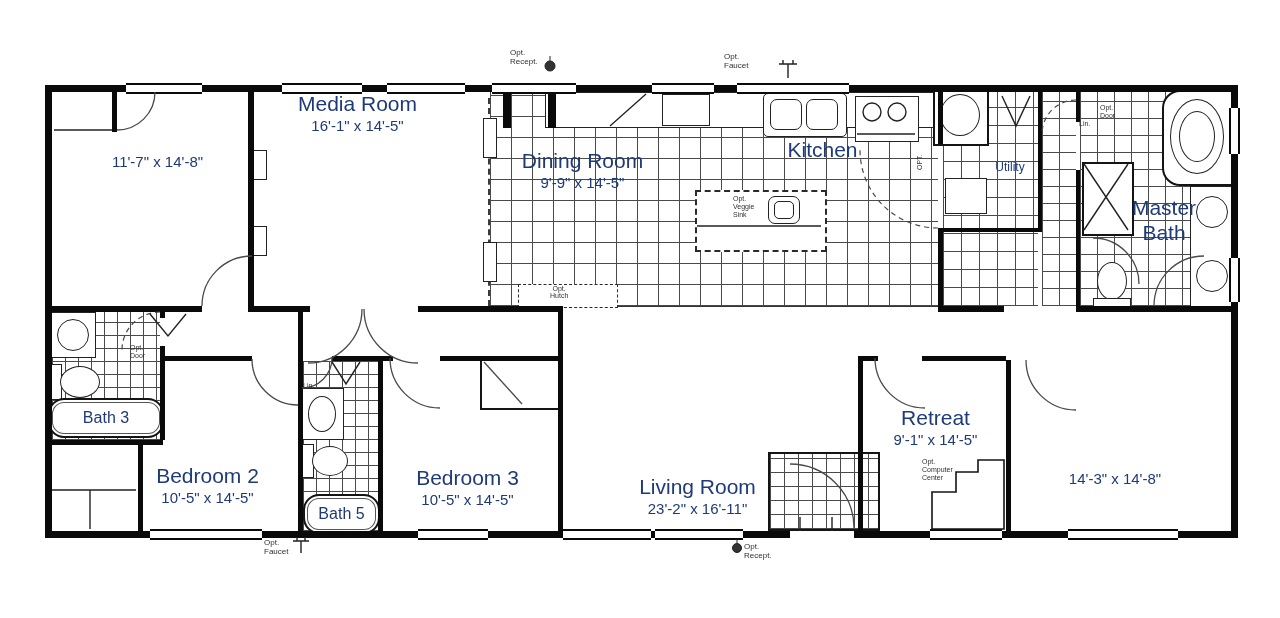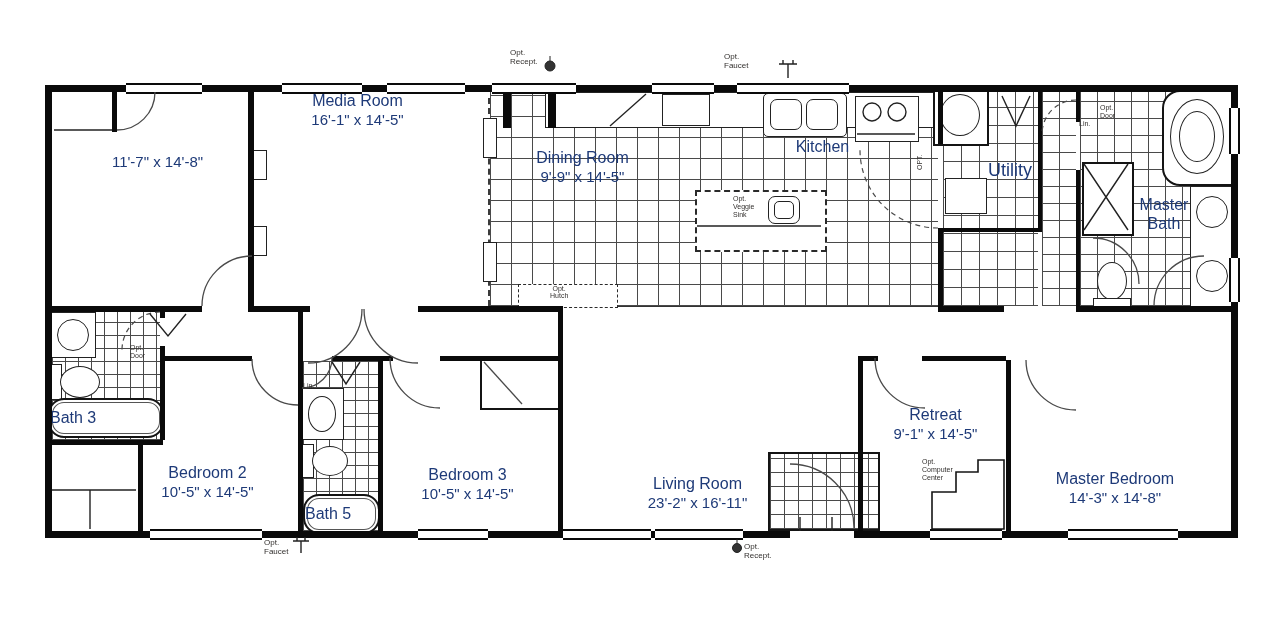--- a/index.html
+++ b/index.html
@@ -8,29 +8,29 @@
   .w{position:absolute;background:#0a0a0a;z-index:5}
   .tile{position:absolute;z-index:1;
     background-image:
       repeating-linear-gradient(0deg,#4a4a4a 0,#4a4a4a 1px,transparent 1px,transparent var(--s)),
       repeating-linear-gradient(90deg,#4a4a4a 0,#4a4a4a 1px,transparent 1px,transparent var(--s));}
   .fx{position:absolute;background:#fff;border:2px solid #141414;z-index:3}
   .fx1{position:absolute;background:#fff;border:1.5px solid #222;z-index:3}
   .oval{border-radius:50%}
   .tub{position:absolute;background:#fff;border:2px solid #141414;border-radius:16px;
        box-shadow:inset 0 0 0 2px #fff,inset 0 0 0 3px #555;z-index:4;
-       display:flex;align-items:center;
+       display:flex;align-items:center;justify-content:center;
        color:#1e3a78;font-size:16px}
   .win{position:absolute;background:#fff;border-top:2px solid #0a0a0a;border-bottom:2px solid #0a0a0a;
        height:11px;box-sizing:border-box;z-index:6}
   .winv{position:absolute;background:#fff;border-left:2px solid #0a0a0a;border-right:2px solid #0a0a0a;
        width:11px;box-sizing:border-box;z-index:6}
   .gap{position:absolute;background:#fff;z-index:6}
   .room{position:absolute;color:#1e3a78;text-align:center;line-height:1.18;z-index:8}
-  .room .nm{font-size:16px}
+  .room .nm{font-size:21px}
   .room .dm{font-size:15px}
   .ann{position:absolute;color:#33302e;font-size:8px;line-height:1.15;white-space:pre-line;z-index:8}
   .tiny{font-size:7px}
   .vert{transform:rotate(-90deg);transform-origin:left top}
   .note{position:absolute;color:#161616;font-size:15px;line-height:1.25;text-align:center;
         white-space:pre-line;z-index:8}
   .dashv{position:absolute;border-left:2px dashed #3a3a3a;z-index:2}
   .dashbox{position:absolute;background:#fff;border:2px dashed #2a2a2a;z-index:3}
   svg.ovl{position:absolute;left:0;top:0;z-index:7;pointer-events:none}
 </style>
@@ -214,21 +214,21 @@
     <div class="dm">16'-1" x 14'-5"</div>
   </div>
   <div class="room" style="left:495px;top:149px;width:175px">
     <div class="nm">Dining Room</div>
     <div class="dm">9'-9" x 14'-5"</div>
   </div>
   <div class="room" style="left:770px;top:138px;width:105px">
     <div class="nm">Kitchen</div>
   </div>
   <div class="room" style="left:975px;top:160px;width:70px">
-    <div class="nm" style="font-size:18px">Utility</div>
+    <div class="nm" style="font-size:12px">Utility</div>
   </div>
   <div class="room" style="left:1124px;top:196px;width:80px">
     <div class="nm">Master Bath</div>
   </div>
   <div class="room" style="left:115px;top:464px;width:185px">
     <div class="nm">Bedroom 2</div>
     <div class="dm">10'-5" x 14'-5"</div>
   </div>
   <div class="room" style="left:385px;top:466px;width:165px">
     <div class="nm">Bedroom 3</div>
@@ -236,21 +236,20 @@
   </div>
   <div class="room" style="left:595px;top:475px;width:205px">
     <div class="nm">Living Room</div>
     <div class="dm">23'-2" x 16'-11"</div>
   </div>
   <div class="room" style="left:868px;top:406px;width:135px">
     <div class="nm">Retreat</div>
     <div class="dm">9'-1" x 14'-5"</div>
   </div>
   <div class="room" style="left:1015px;top:470px;width:200px">
-    <div class="nm">Master Bedroom</div>
     <div class="dm">14'-3" x 14'-8"</div>
   </div>
 
 
   <div class="ann" style="left:510px;top:48px">Opt.
 Recept.</div>
   <div class="ann" style="left:724px;top:52px">Opt.
 Faucet</div>
   <div class="ann tiny" style="left:733px;top:195px">Opt.
 Veggie

